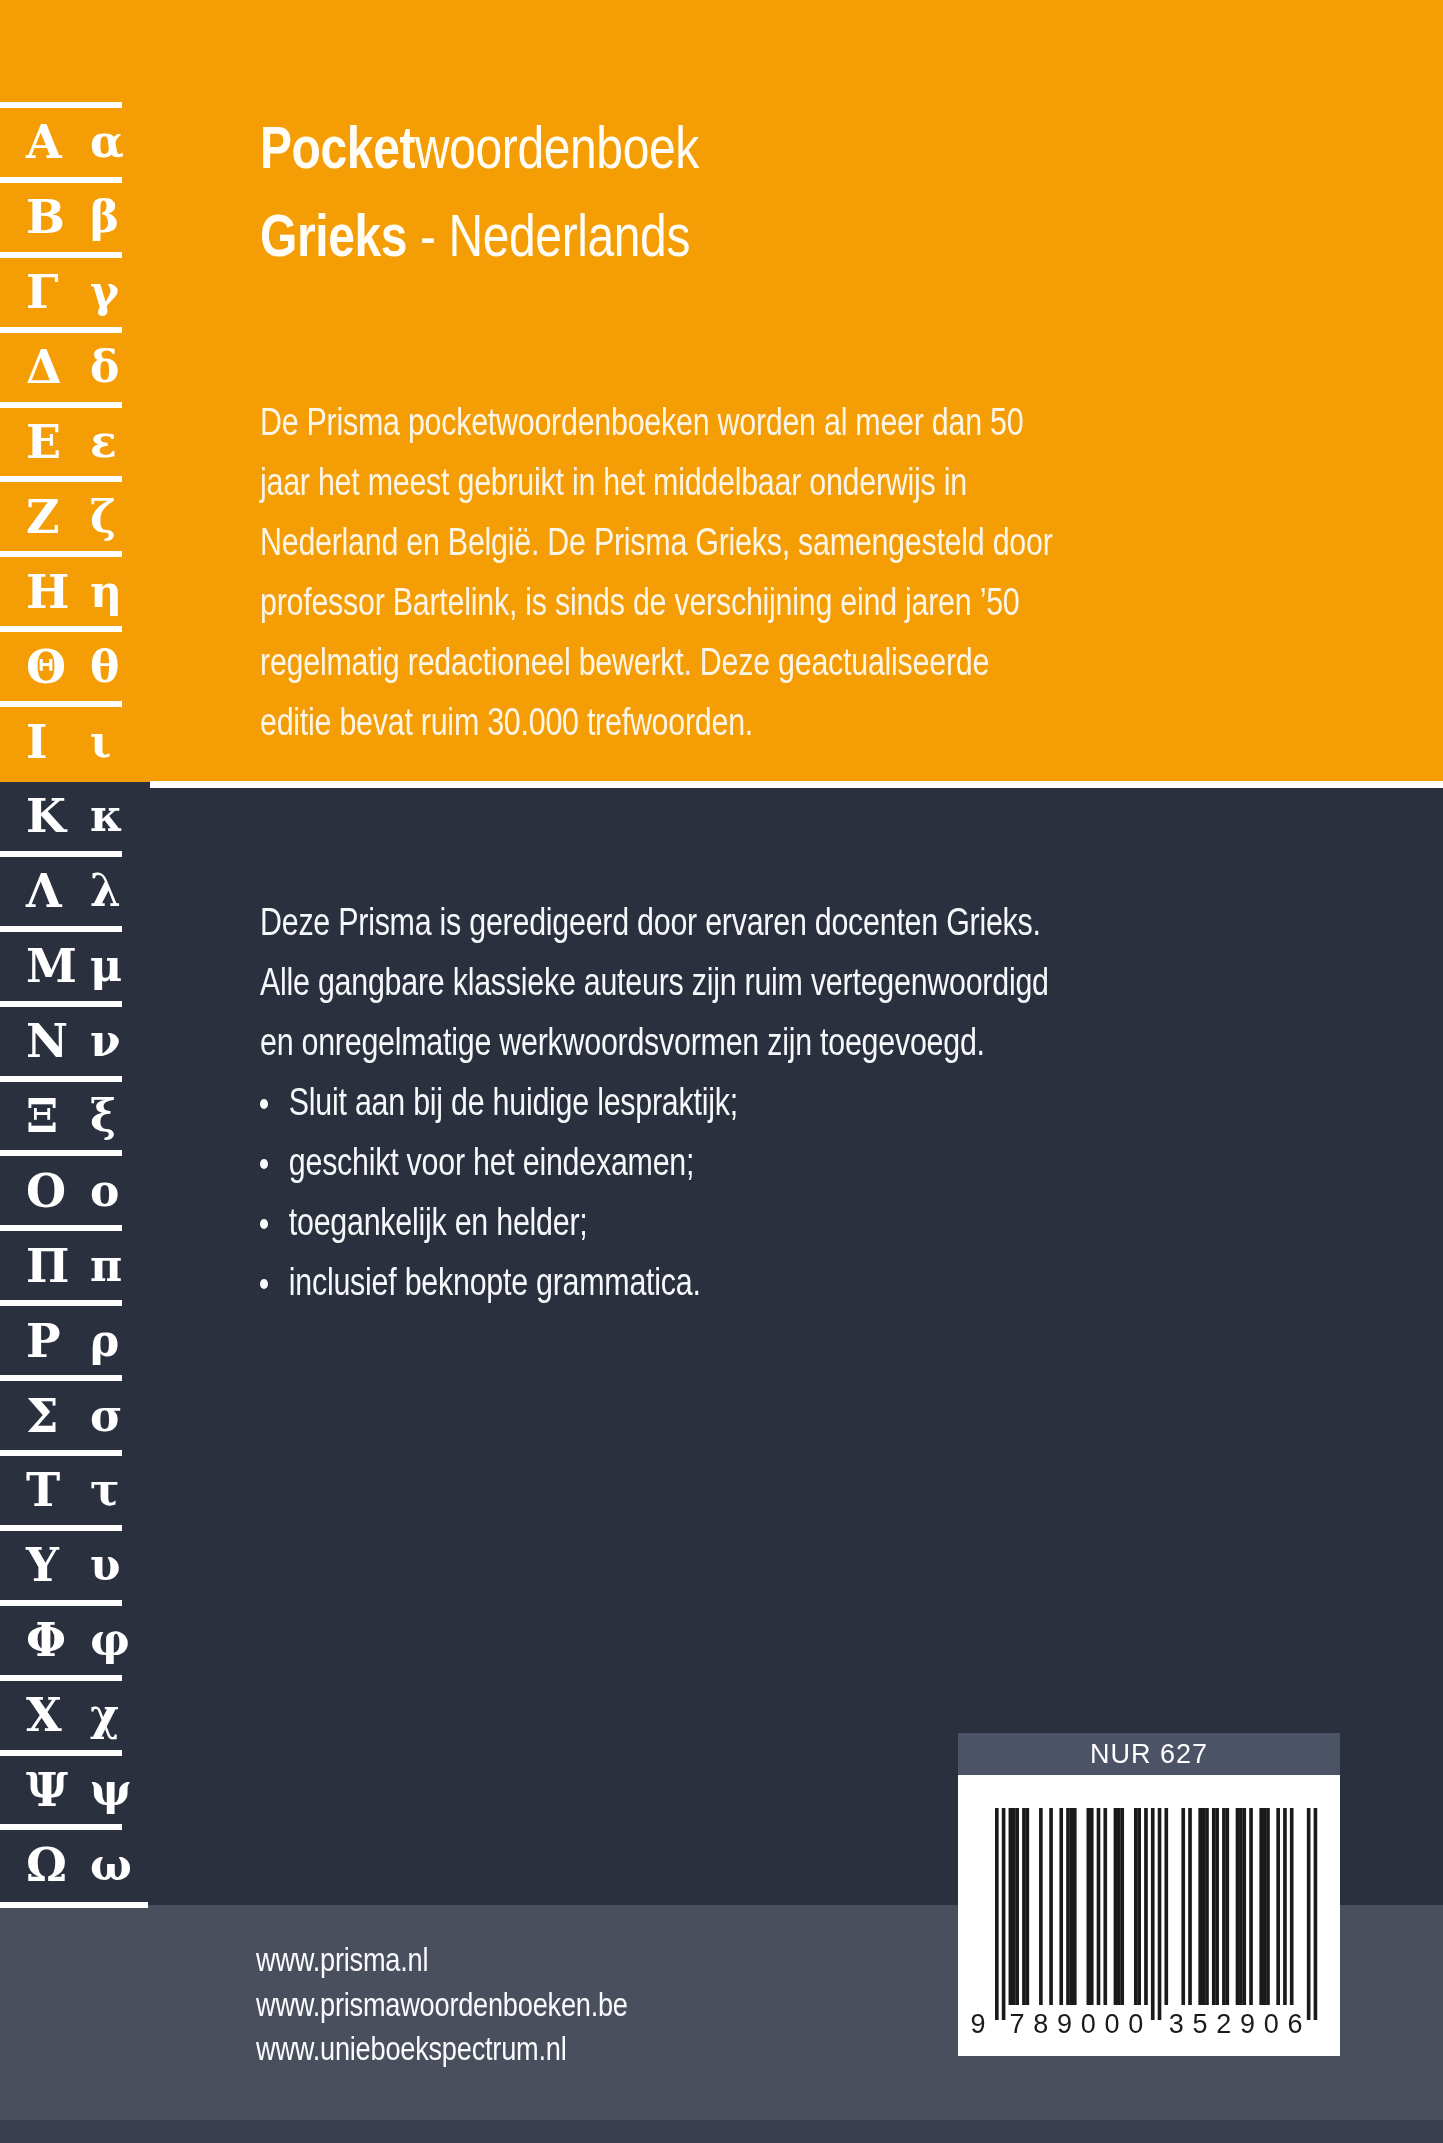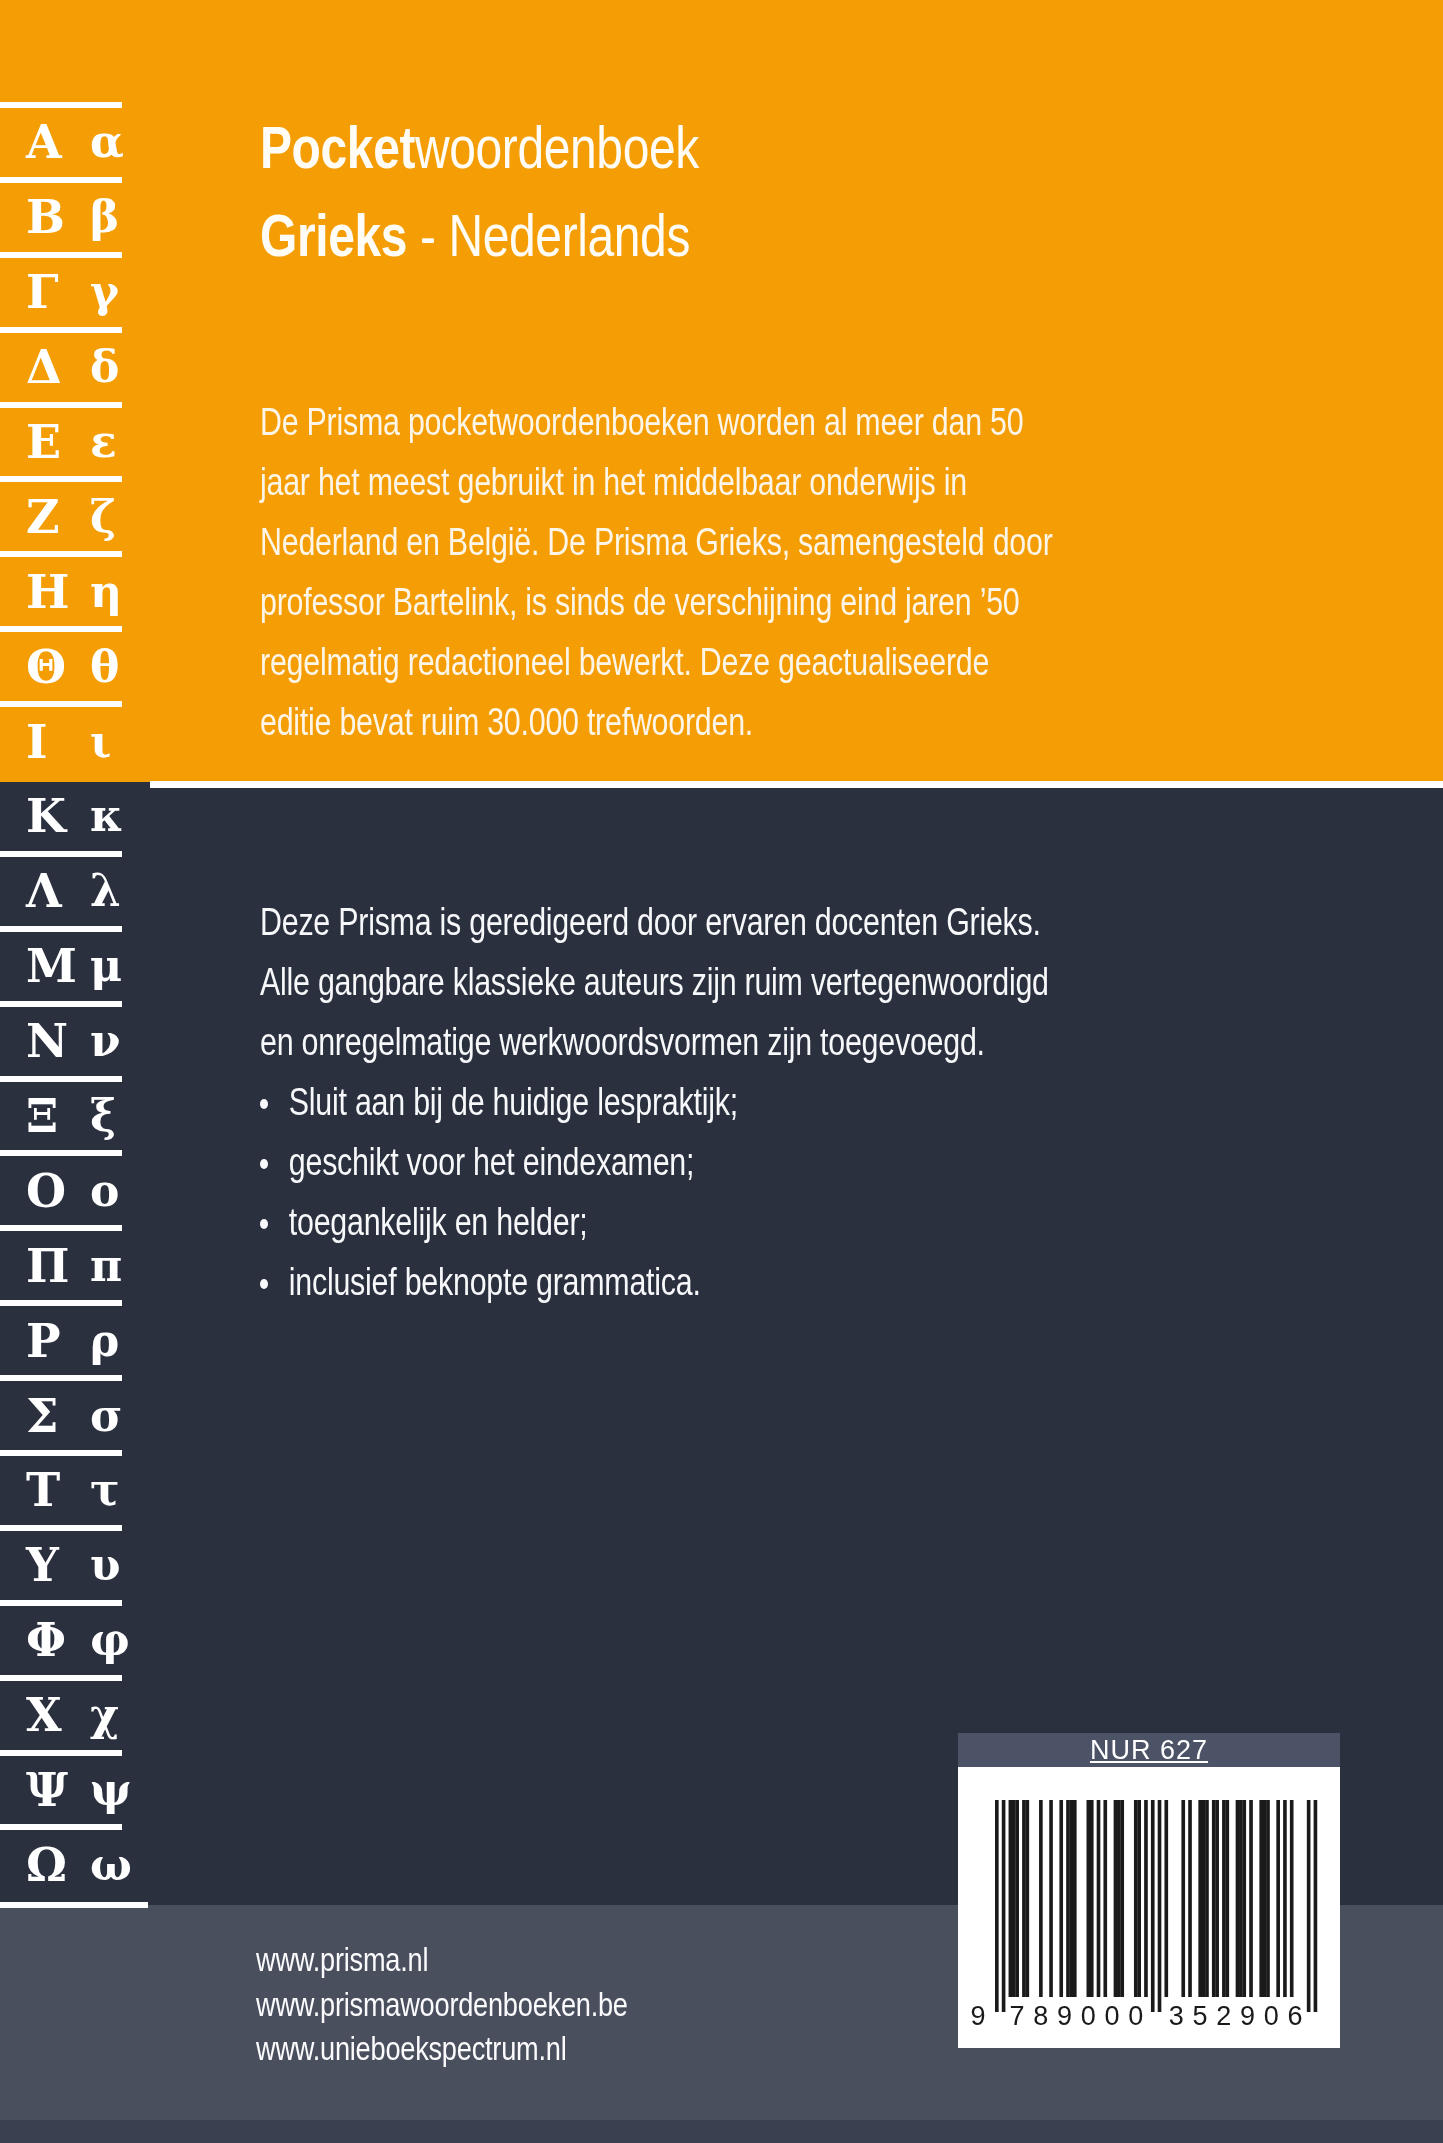--- a/index.html
+++ b/index.html
@@ -65,23 +65,23 @@
     width:10px;height:10px;border-radius:50%;background:#F7F8FA;
     margin-right:26px;flex:none;margin-top:4px;
   }
   
   .urls{position:absolute;left:256px;top:1937px;color:#FBFBFD;font-size:34px;line-height:44.5px;letter-spacing:-0.3px;white-space:nowrap;}
   .urls div{height:44.5px;}
 
   
   .barcode-block{position:absolute;left:958px;top:1733px;width:382px;}
   .nur-banner{
-    height:34px;background:var(--nur_band);
+    height:42px;background:var(--nur_band);
     display:flex;align-items:center;justify-content:center;
-    color:var(--white);font-size:27px;letter-spacing:1px;text-decoration:underline;
+    color:var(--white);font-size:27px;letter-spacing:1px;
   }
   .barcode-box{height:281px;background:var(--white);position:relative;}
   .barcode-box svg{position:absolute;top:0;left:0;}
 </style>
 </head>
 <body>
 
 <div class="page">
 
   <div class="orange-band"></div>

